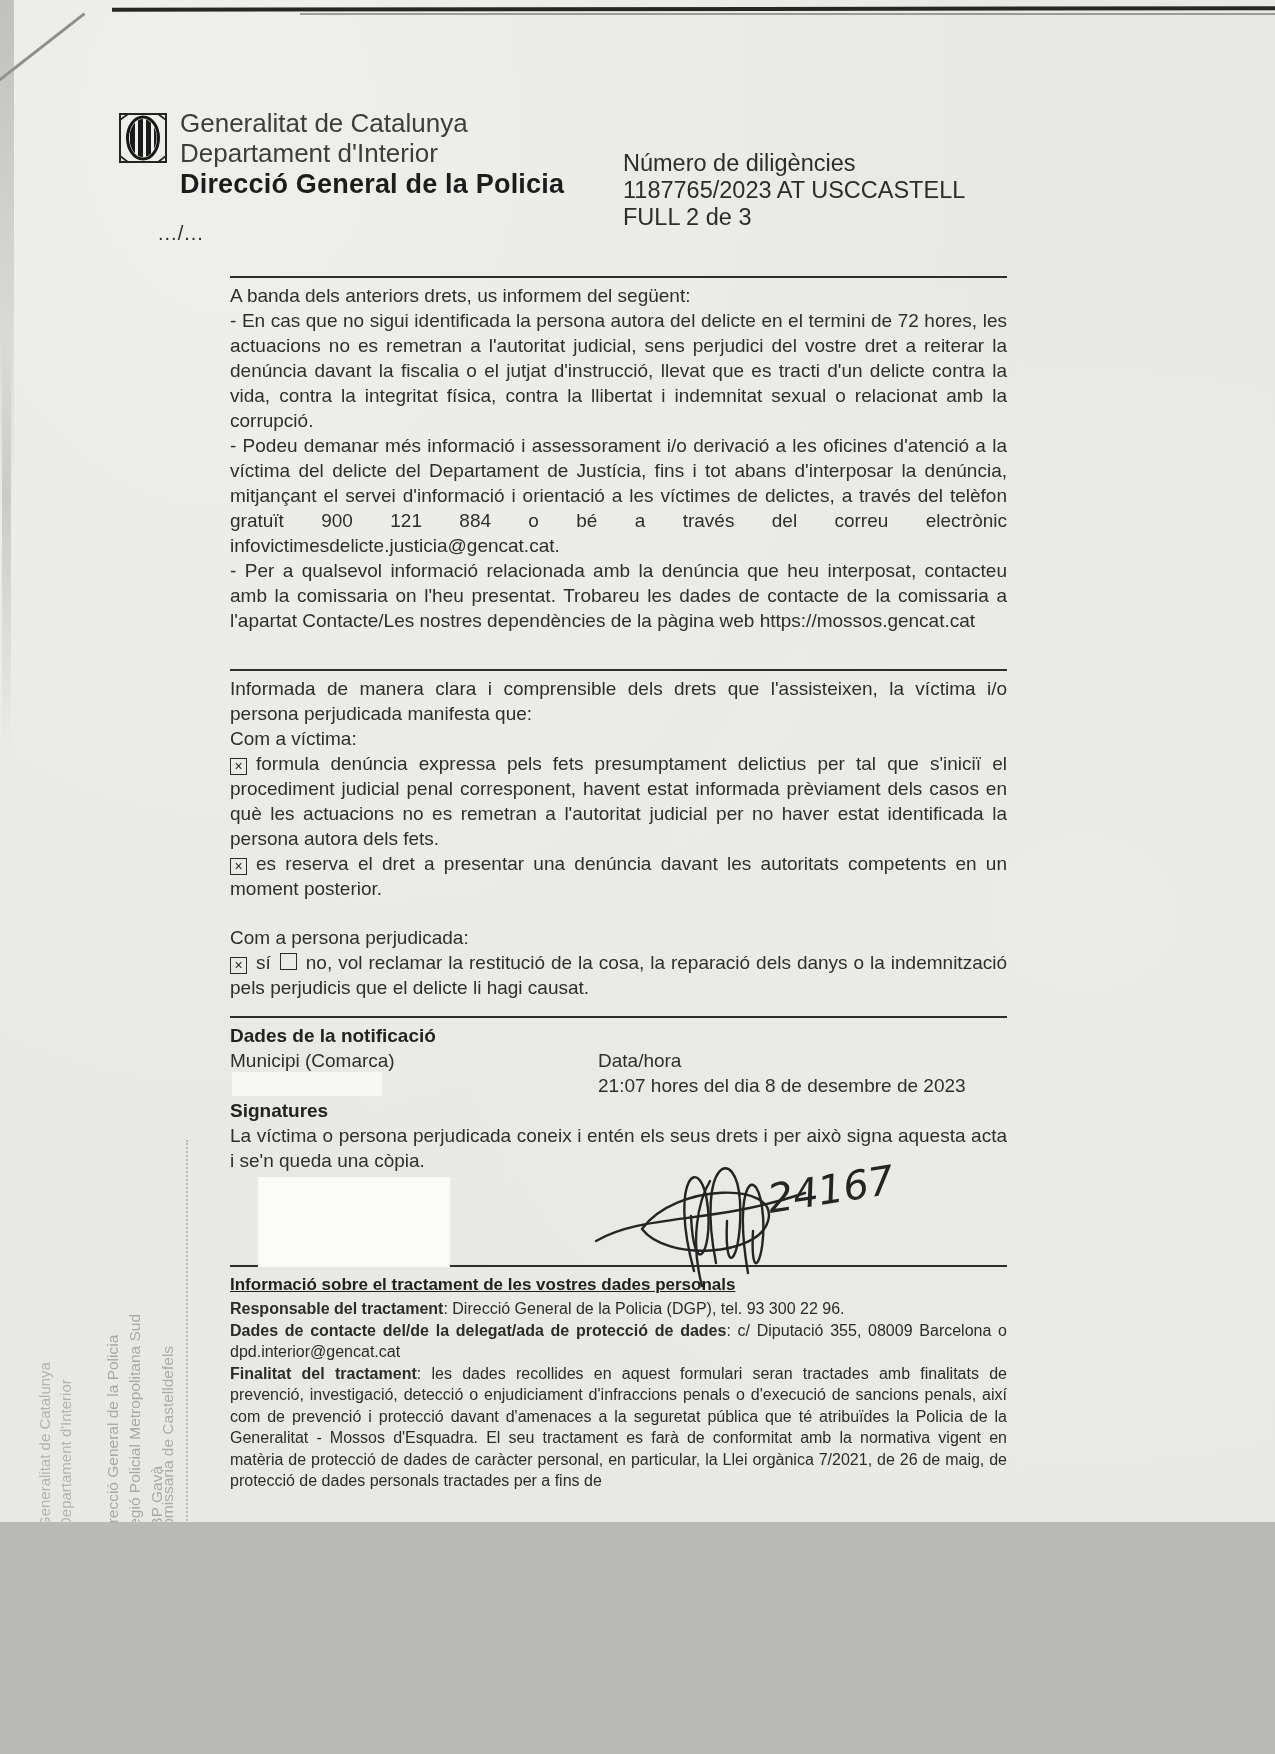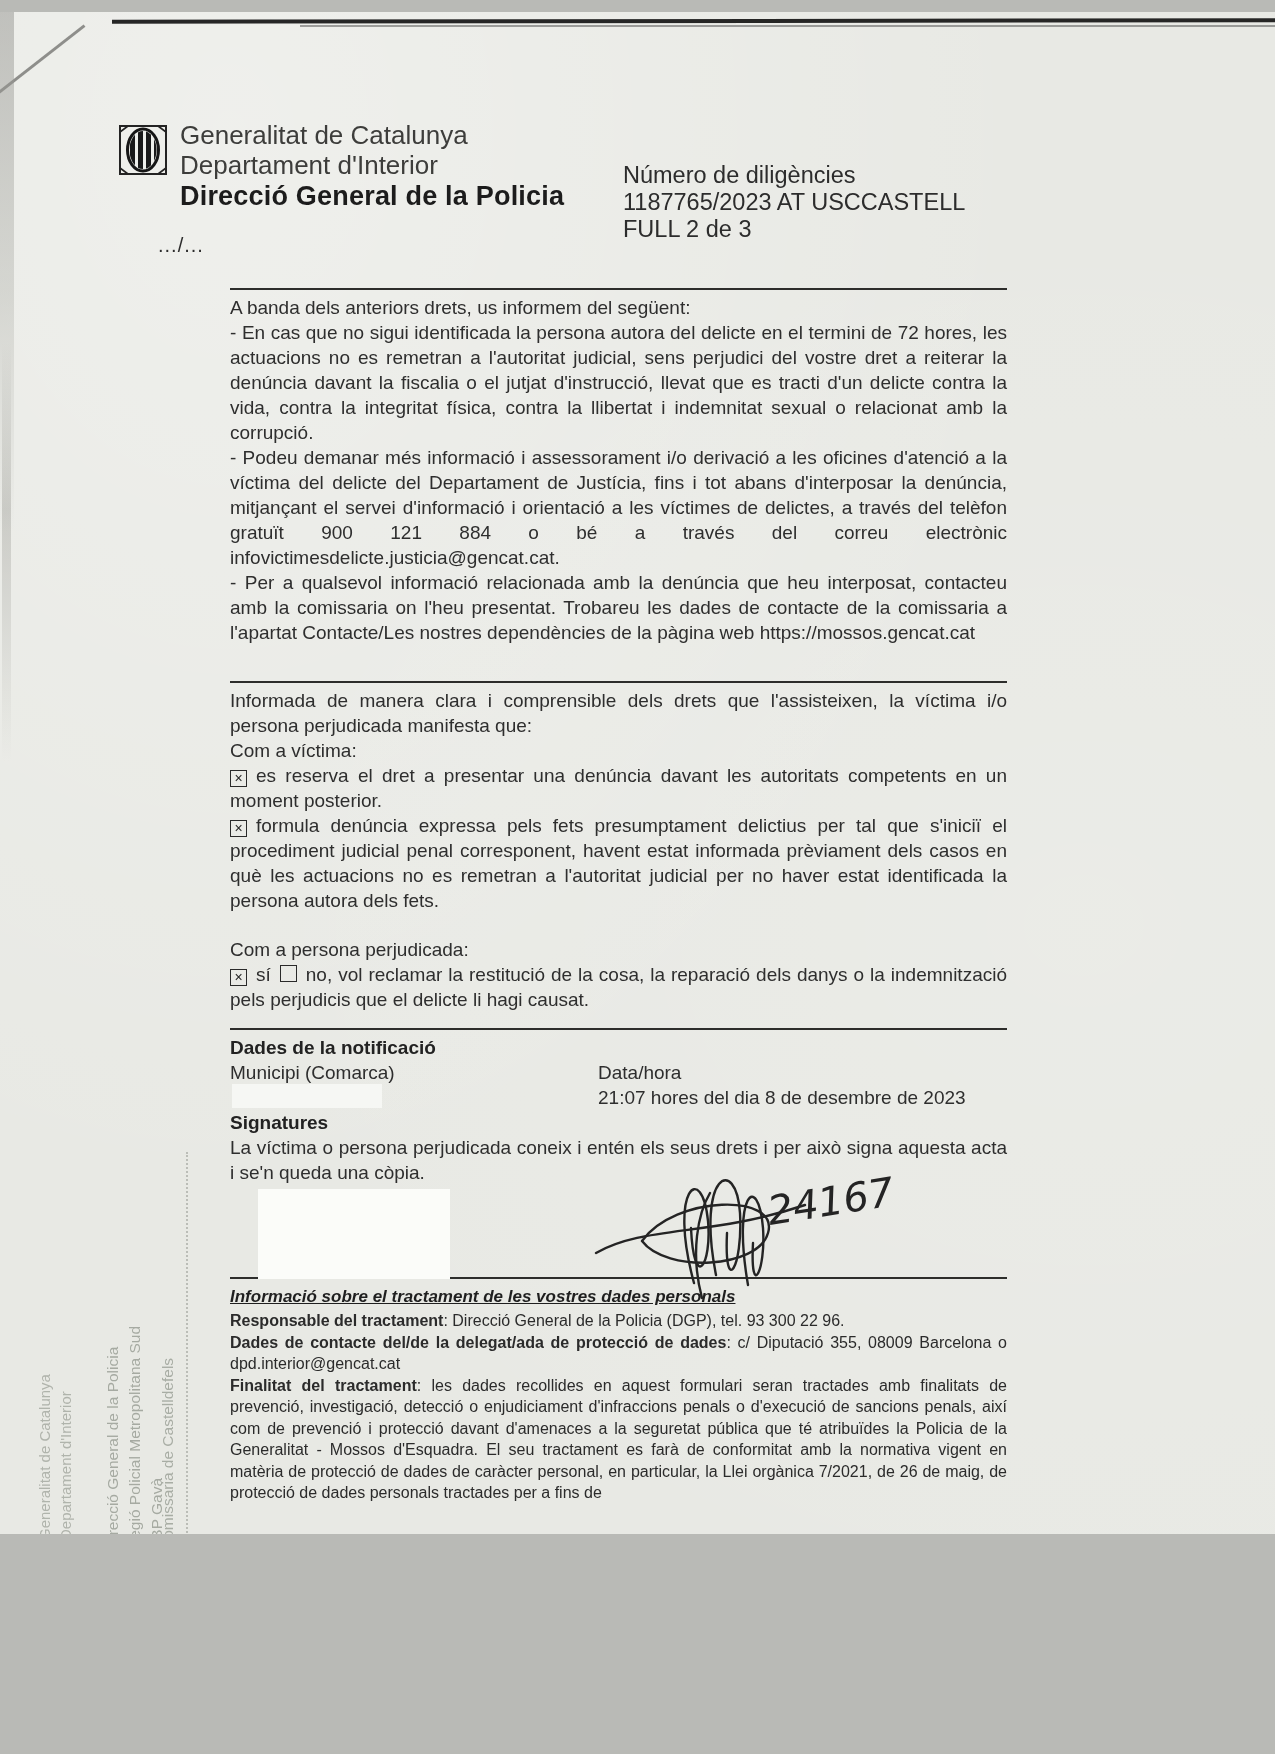--- a/index.html
+++ b/index.html
@@ -1,17 +1,17 @@
 <!DOCTYPE html>
 <html><head>
 <meta charset="utf-8">
 <style>
   html,body{margin:0;padding:0;background:#b9bab6;}
   .page{
-    position:relative;width:1275px;height:1522px;margin:12px auto;overflow:hidden;
+    position:relative;width:1275px;height:1522px;margin:0 auto;overflow:hidden;
     background:
       radial-gradient(ellipse at 18% 8%, rgba(255,255,255,.30), rgba(255,255,255,0) 55%),
       radial-gradient(ellipse at 85% 60%, rgba(255,255,255,.12), rgba(255,255,255,0) 60%),
       #e8e9e4;
     font-family:"Liberation Sans", sans-serif;
     color:#2e2e2e;
   }
   
   .edge-top{position:absolute;top:7px;left:112px;width:1163px;height:4px;background:#151515;transform:rotate(-.08deg);opacity:.92;}
   .edge-top2{position:absolute;top:13px;left:300px;width:975px;height:1.5px;background:#3a3a3a;opacity:.45;}
@@ -49,21 +49,21 @@
   .notif-row .rt{position:absolute;left:368px;top:0;white-space:nowrap;}
   .redact-muni{position:absolute;left:2px;top:24px;width:150px;height:24px;background:#f6f7f4;}
 
   .sig-labels{position:relative;height:24px;font-size:16.5px;color:#2f2f2f;margin-top:3px;}
   .sig-labels .rt{position:absolute;left:388px;top:0;white-space:nowrap;}
   .sig-area{position:relative;height:92px;}
   .redact-box{position:absolute;left:28px;top:4px;width:192px;height:90px;background:#fbfcf9;}
   .agent-sig{position:absolute;left:360px;top:-52px;width:310px;height:175px;z-index:3;}
 
   .priv{font-size:16px;line-height:21.5px;color:#2b2b2b;}
-  .priv-h{font-size:17px;font-weight:bold;text-decoration:underline;color:#1f1f1f;margin-bottom:1px;font-style:italic;}
+  .priv-h{font-size:17px;font-weight:bold;text-decoration:underline;color:#1f1f1f;margin-bottom:1px;}
 
   
   .stamp{position:absolute;transform-origin:0 0;transform:rotate(-90deg);color:#a7aba3;white-space:nowrap;}
   .stamp .sl{display:block;}
   .stamp-a{left:34px;top:1528px;font-size:15px;line-height:21px;opacity:.85;}
   .stamp-b{left:102px;top:1538px;font-size:15.5px;line-height:22px;opacity:.9;color:#9fa49b;}
   .stamp-c{left:158px;top:1538px;font-size:15.5px;line-height:20px;opacity:.9;color:#a2a79e;}
 </style>
 </head>
 <body>
@@ -114,22 +114,22 @@
     <div class="rule"></div>
     <p>A banda dels anteriors drets, us informem del següent:</p>
     <p class="just">- En cas que no sigui identificada la persona autora del delicte en el termini de 72 hores, les actuacions no es remetran a l'autoritat judicial, sens perjudici del vostre dret a reiterar la denúncia davant la fiscalia o el jutjat d'instrucció, llevat que es tracti d'un delicte contra la vida, contra la integritat física, contra la llibertat i indemnitat sexual o relacionat amb la corrupció.</p>
     <p class="just">- Podeu demanar més informació i assessorament i/o derivació a les oficines d'atenció a la víctima del delicte del Departament de Justícia, fins i tot abans d'interposar la denúncia, mitjançant el servei d'informació i orientació a les víctimes de delictes, a través del telèfon gratuït 900 121 884 o bé a través del correu electrònic infovictimesdelicte.justicia@gencat.cat.</p>
     <p class="just">- Per a qualsevol informació relacionada amb la denúncia que heu interposat, contacteu amb la comissaria on l'heu presentat. Trobareu les dades de contacte de la comissaria a l'apartat Contacte/Les nostres dependències de la pàgina web https://mossos.gencat.cat</p>
     <div class="sp36"></div>
 
     <div class="rule"></div>
     <p class="just">Informada de manera clara i comprensible dels drets que l'assisteixen, la víctima i/o persona perjudicada manifesta que:</p>
     <p>Com a víctima:</p>
+    <p class="just"><span class="cb"><i>×</i></span><span>formula denúncia expressa pels fets presumptament delictius per tal que s'iniciï el procediment judicial penal corresponent, havent estat informada prèviament dels casos en què les actuacions no es remetran a l'autoritat judicial per no haver estat identificada la persona autora dels fets.</span></p>
     <p class="just"><span class="cb"><i>×</i></span><span>es reserva el dret a presentar una denúncia davant les autoritats competents en un moment posterior.</span></p>
-    <p class="just"><span class="cb"><i>×</i></span><span>formula denúncia expressa pels fets presumptament delictius per tal que s'iniciï el procediment judicial penal corresponent, havent estat informada prèviament dels casos en què les actuacions no es remetran a l'autoritat judicial per no haver estat identificada la persona autora dels fets.</span></p>
     <div class="sp24"></div>
 
     <p>Com a persona perjudicada:</p>
     <p class="just"><span class="cb"><i>×</i></span><span>sí</span><span class="cb ml"><i></i></span><span>no</span><span>, vol reclamar la restitució de la cosa, la reparació dels danys o la indemnització pels perjudicis que el delicte li hagi causat.</span></p>
     <div class="sp16"></div>
 
     <div class="rule"></div>
     <p class="b">Dades de la notificació</p>
     <div class="notif-row">
       <span>Municipi (Comarca)</span>

